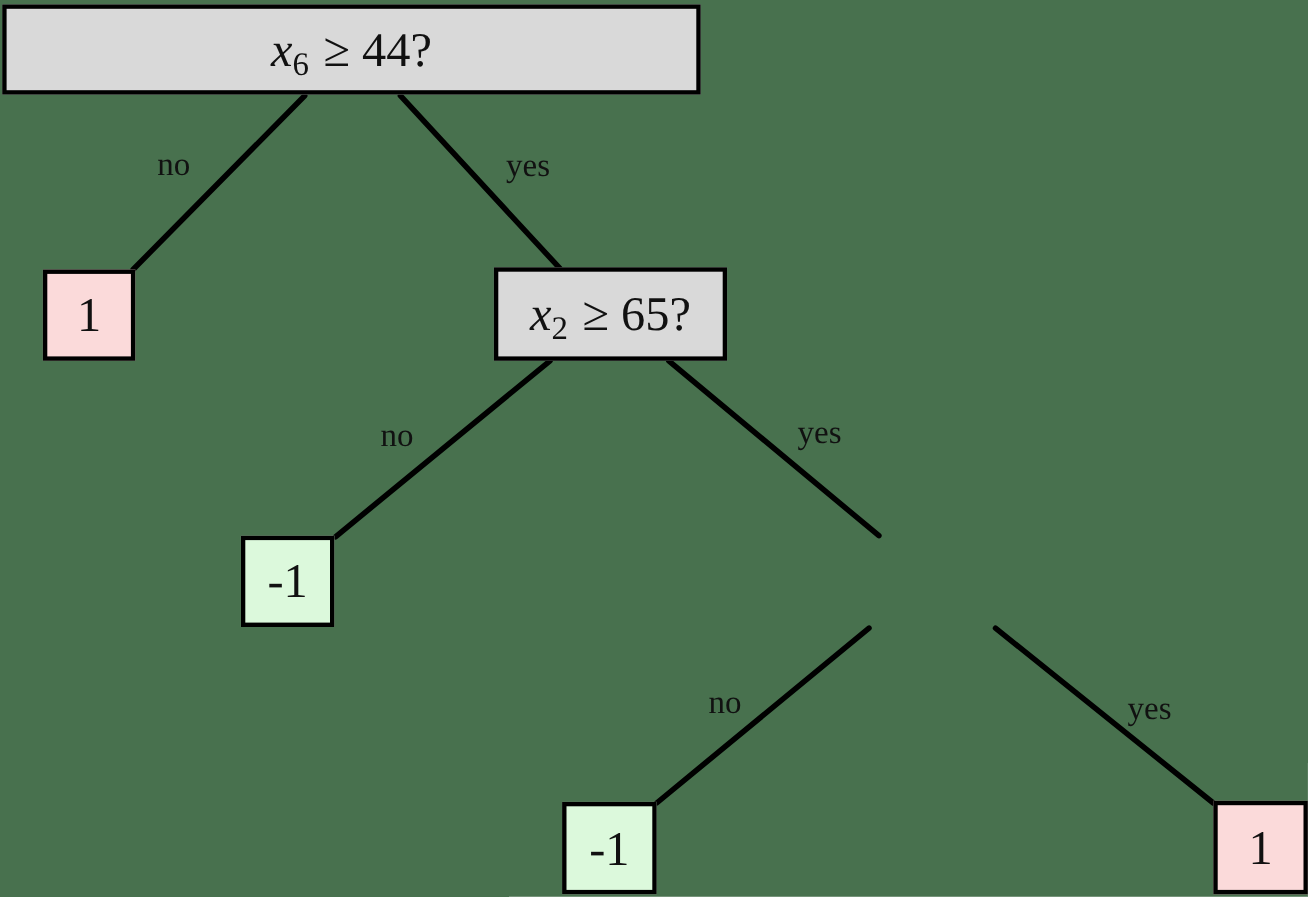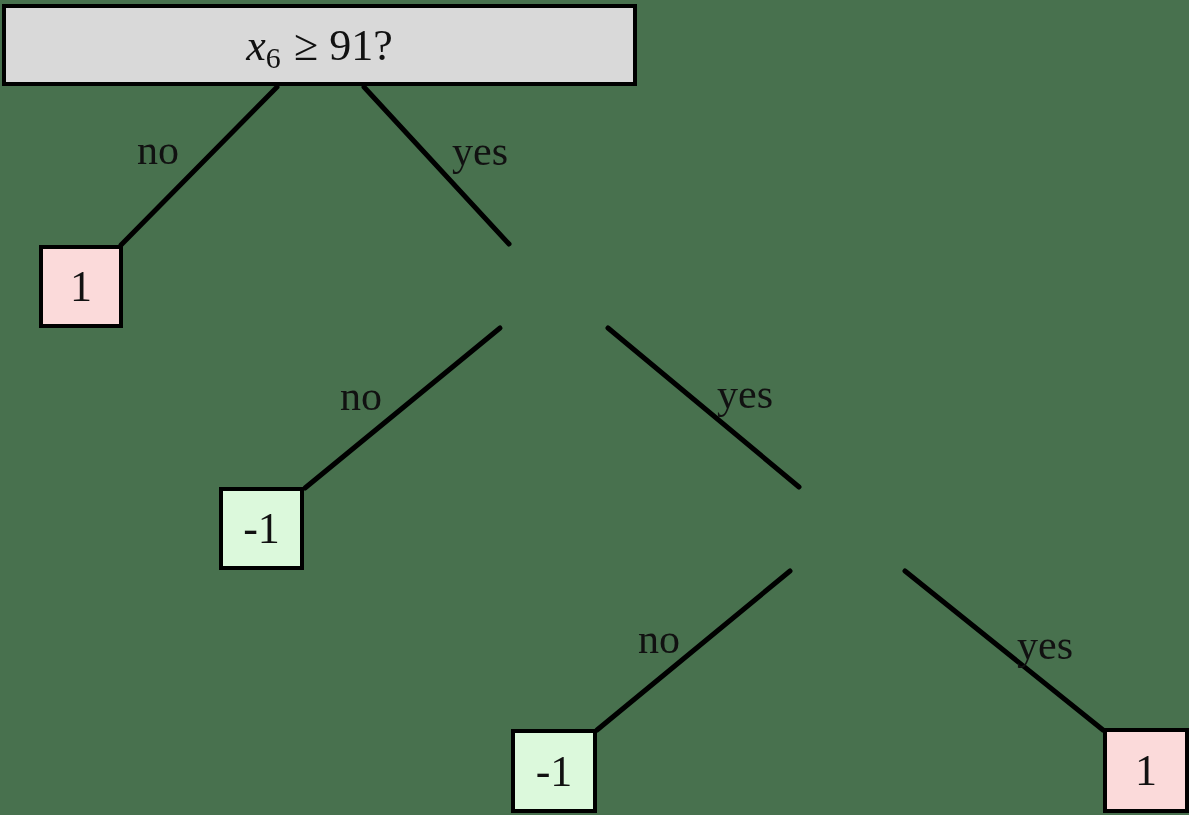--- a/index.html
+++ b/index.html
@@ -42,21 +42,21 @@
   .math .var { font-style: italic; }
   .math sub {
     font-size: 0.68em;
     vertical-align: -0.28em;
     line-height: 0;
   }
   .math .cond { margin-left: 0.30em; }
   .edge-label {
     position: absolute;
     transform: translate(-50%, -50%);
-    font-size: 42px;
+    font-size: 30px;
     line-height: 1;
     white-space: nowrap;
   }
   
   #node-root { left: 2px;    top: 4px;   width: 635px; height: 82px; }
   #node-x2   { left: 449px;  top: 243px; width: 212px; height: 85px; }
   #node-x5   { left: 637px;  top: 486px; width: 427px; height: 85px; }
   #leaf-0    { left: 39px;   top: 245px; width: 84px;  height: 83px; }
   #leaf-1    { left: 219px;  top: 487px; width: 85px;  height: 83px; }
   #leaf-2    { left: 511px;  top: 729px; width: 86px;  height: 84px; }
@@ -76,23 +76,26 @@
   <svg class="edges-layer" viewBox="0 0 1189 815" xmlns="http://www.w3.org/2000/svg">
     <line x1="277" y1="87" x2="121" y2="245"></line>
     <line x1="364" y1="87" x2="509" y2="244"></line>
     <line x1="500" y1="328" x2="305" y2="488"></line>
     <line x1="608" y1="328" x2="799" y2="487"></line>
     <line x1="790" y1="571" x2="597" y2="730"></line>
     <line x1="905" y1="571" x2="1103" y2="730"></line>
   </svg>
 
   <div class="node" id="node-root">
-    <span class="math"><span class="var">x</span><sub>6</sub><span class="cond">≥ 91?</span></span>
+    <span class="math"><span class="var">x</span><sub>6</sub><span class="cond">≥ 44?</span></span>
   </div>
 
+  <div class="node" id="node-x2">
+    <span class="math"><span class="var">x</span><sub>2</sub><span class="cond">≥ 65?</span></span>
+  </div>
 
 
   <div class="leaf pink" id="leaf-0">
     <span>1</span>
   </div>
   <div class="leaf green" id="leaf-1">
     <span>-1</span>
   </div>
   <div class="leaf green" id="leaf-2">
     <span>-1</span>

